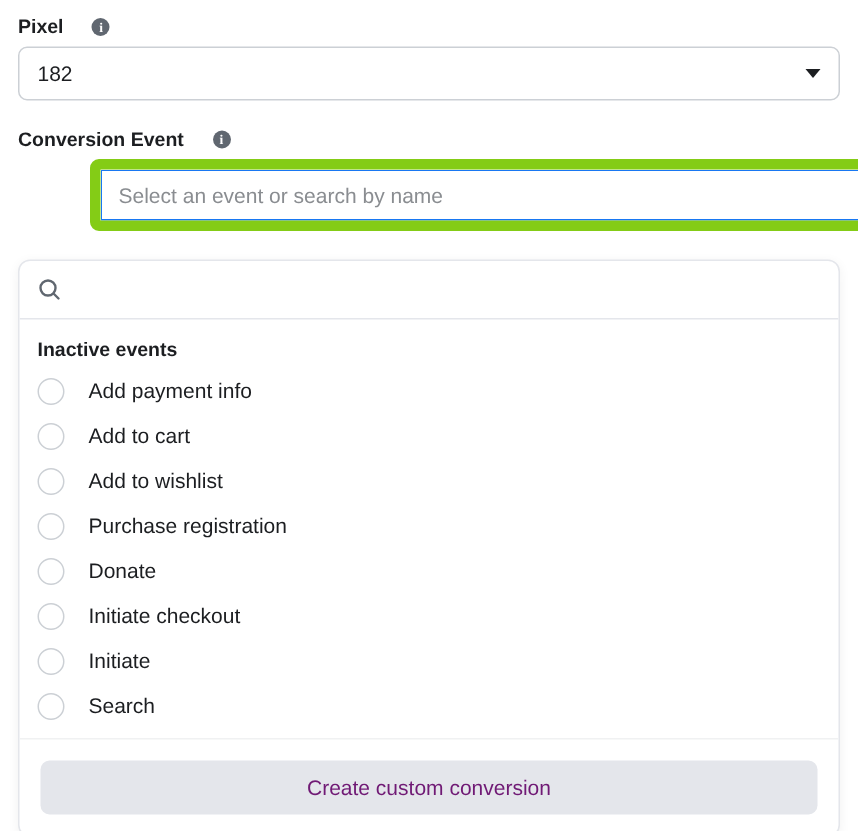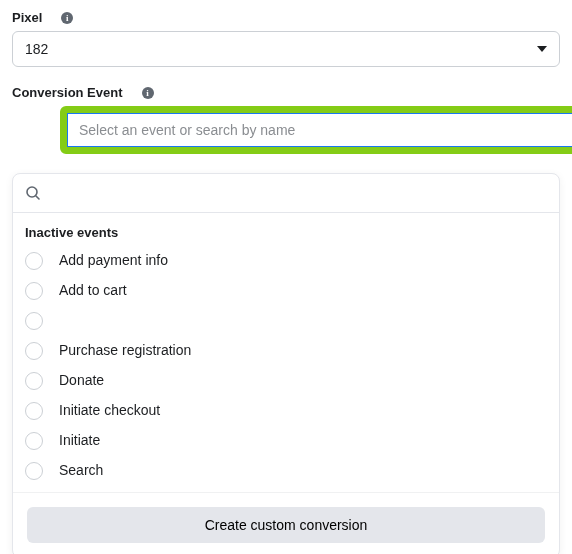--- a/index.html
+++ b/index.html
@@ -125,21 +125,21 @@
     border-top: 1px solid #f0f1f2;
   }
   .create-btn {
     width: 100%;
     background: #e4e6eb;
     border: none;
     border-radius: 6px;
     padding: 10px;
     font-size: 14px;
     font-weight: 500;
-    color: #000000;
+    color: #701a75;
     cursor: pointer;
   }
 </style>
 </head>
 <body>
 
 <div class="field-label">
   <span>Pixel</span>
   <span class="info-icon">i</span>
 </div>
@@ -176,20 +176,21 @@
       <div class="event-item">
             <span class="radio"></span>
             <span class="event-label">Add payment info</span>
           </div>
           <div class="event-item">
             <span class="radio"></span>
             <span class="event-label">Add to cart</span>
           </div>
           <div class="event-item">
             <span class="radio"></span>
+            <span class="event-label">Add to wishlist</span>
           </div>
           <div class="event-item">
             <span class="radio"></span>
             <span class="event-label">Purchase registration</span>
           </div>
           <div class="event-item">
             <span class="radio"></span>
             <span class="event-label">Donate</span>
           </div>
           <div class="event-item">

